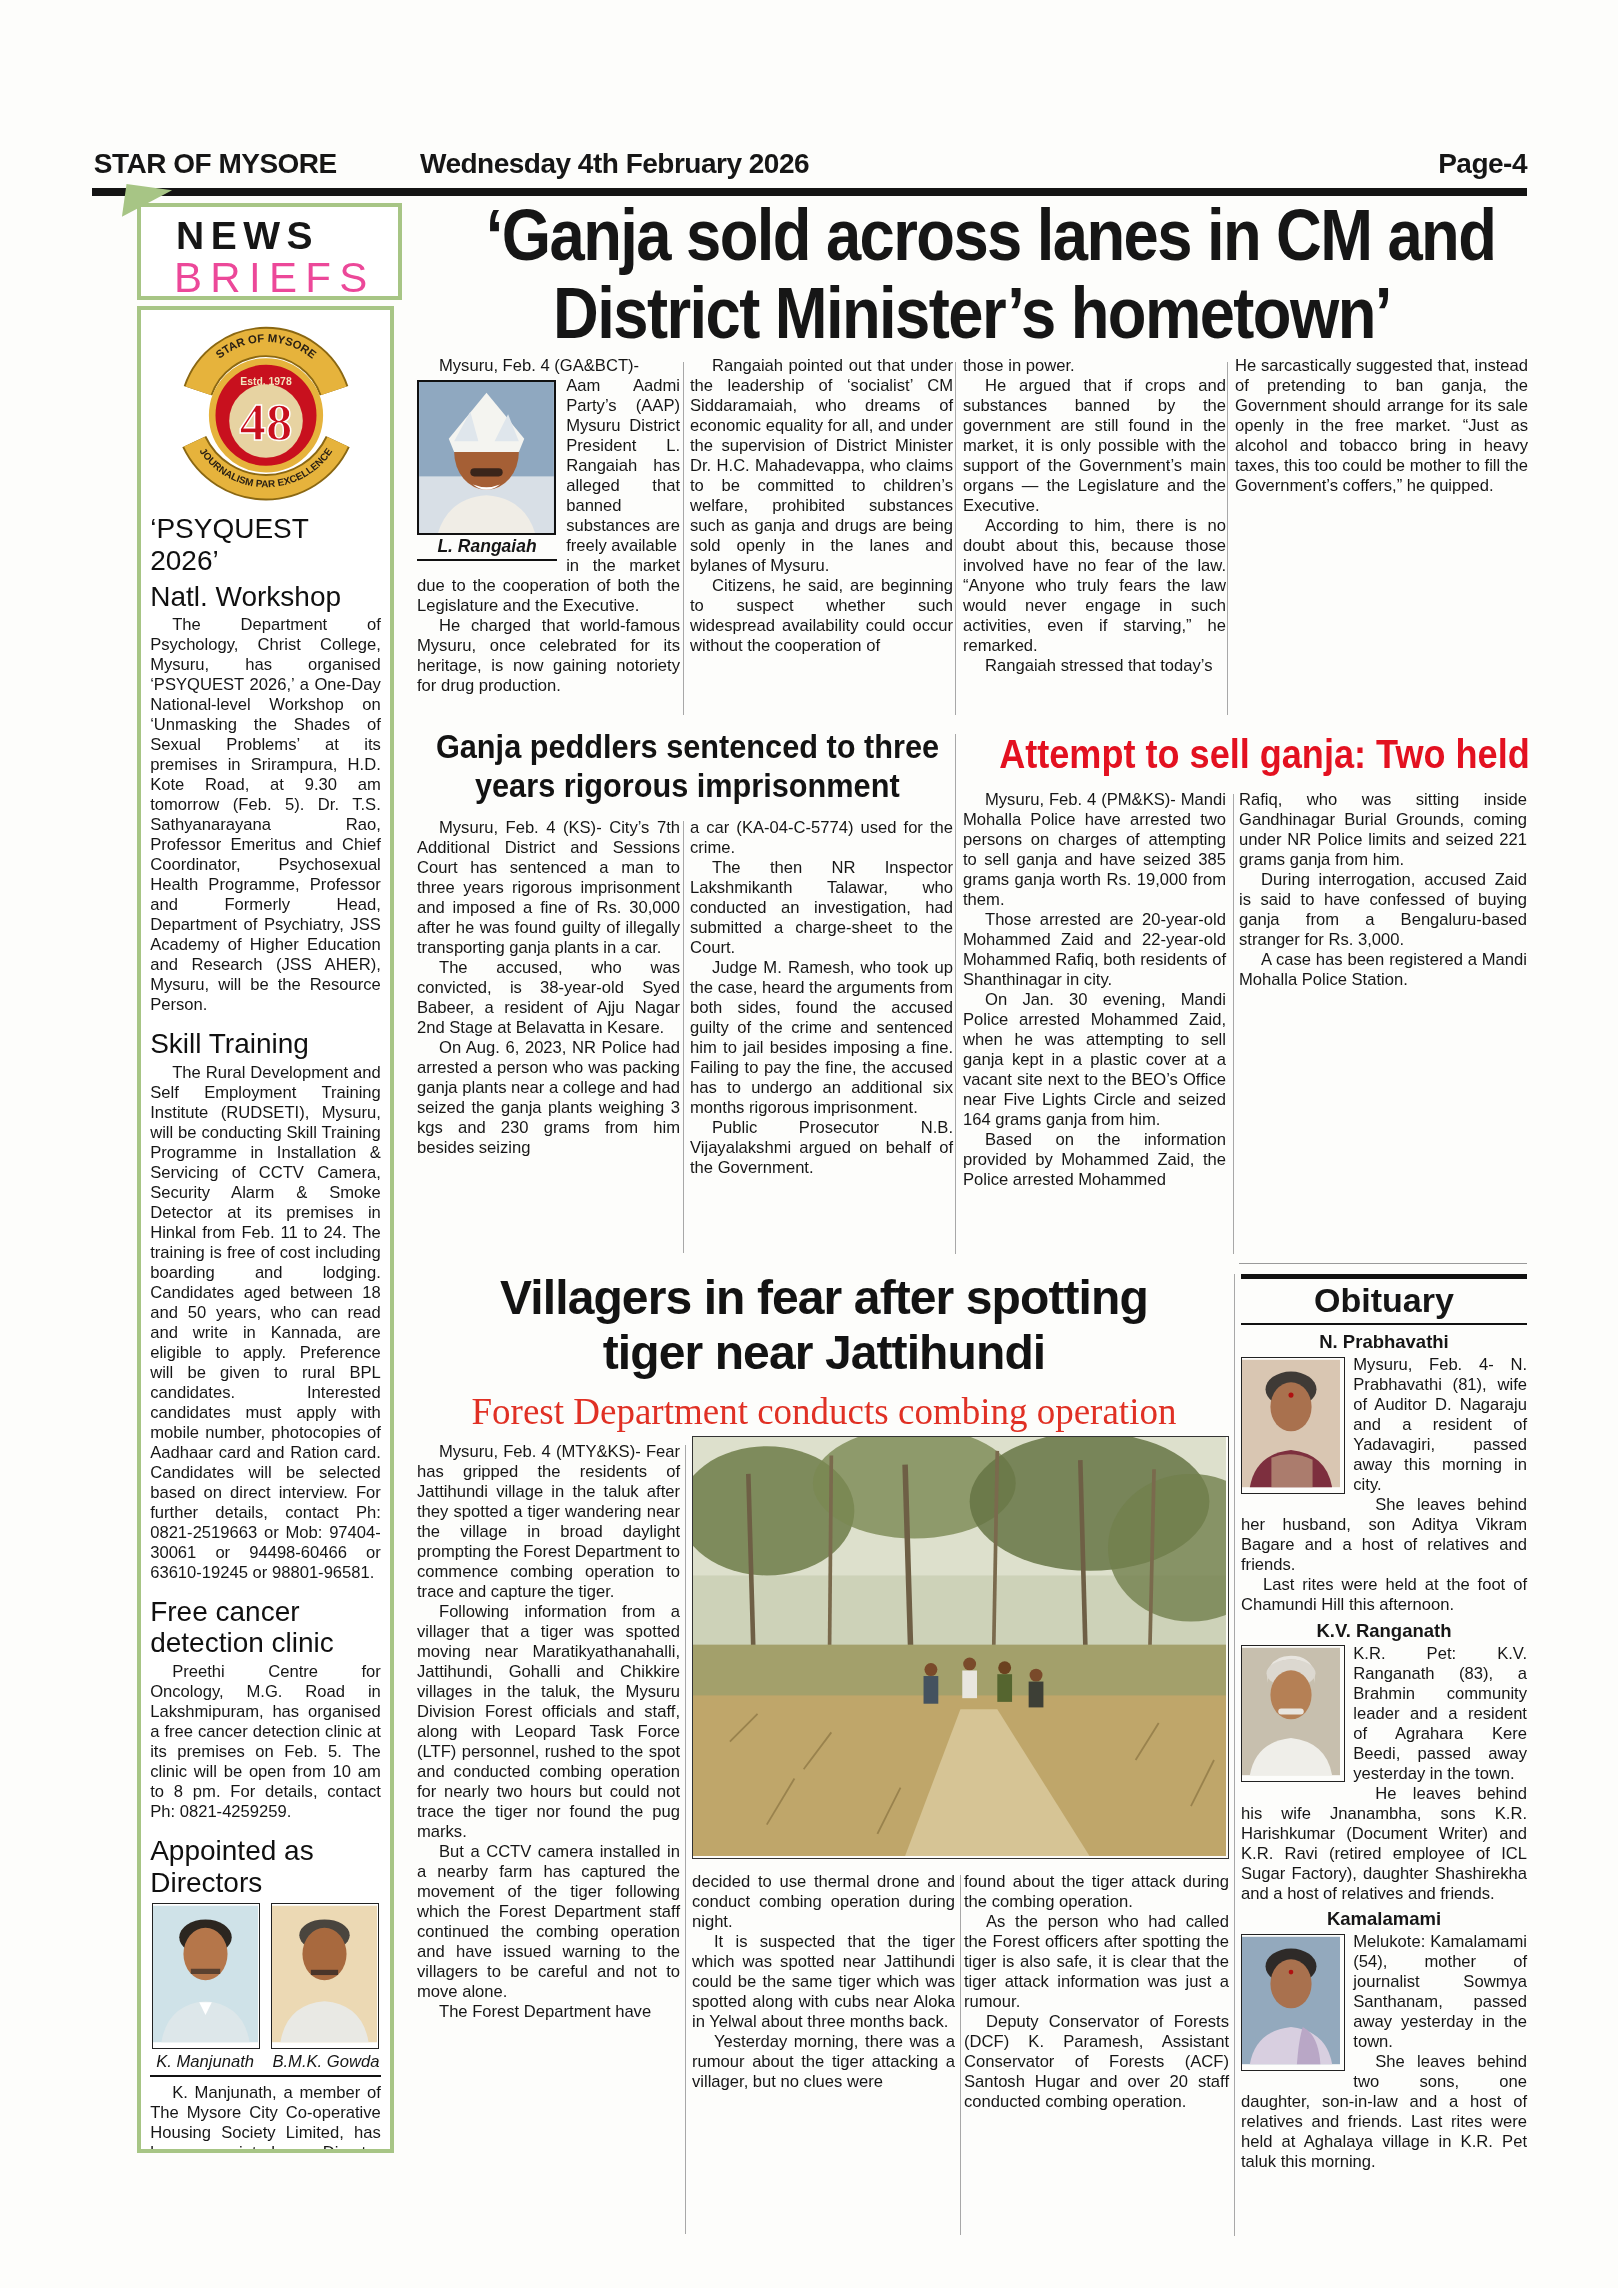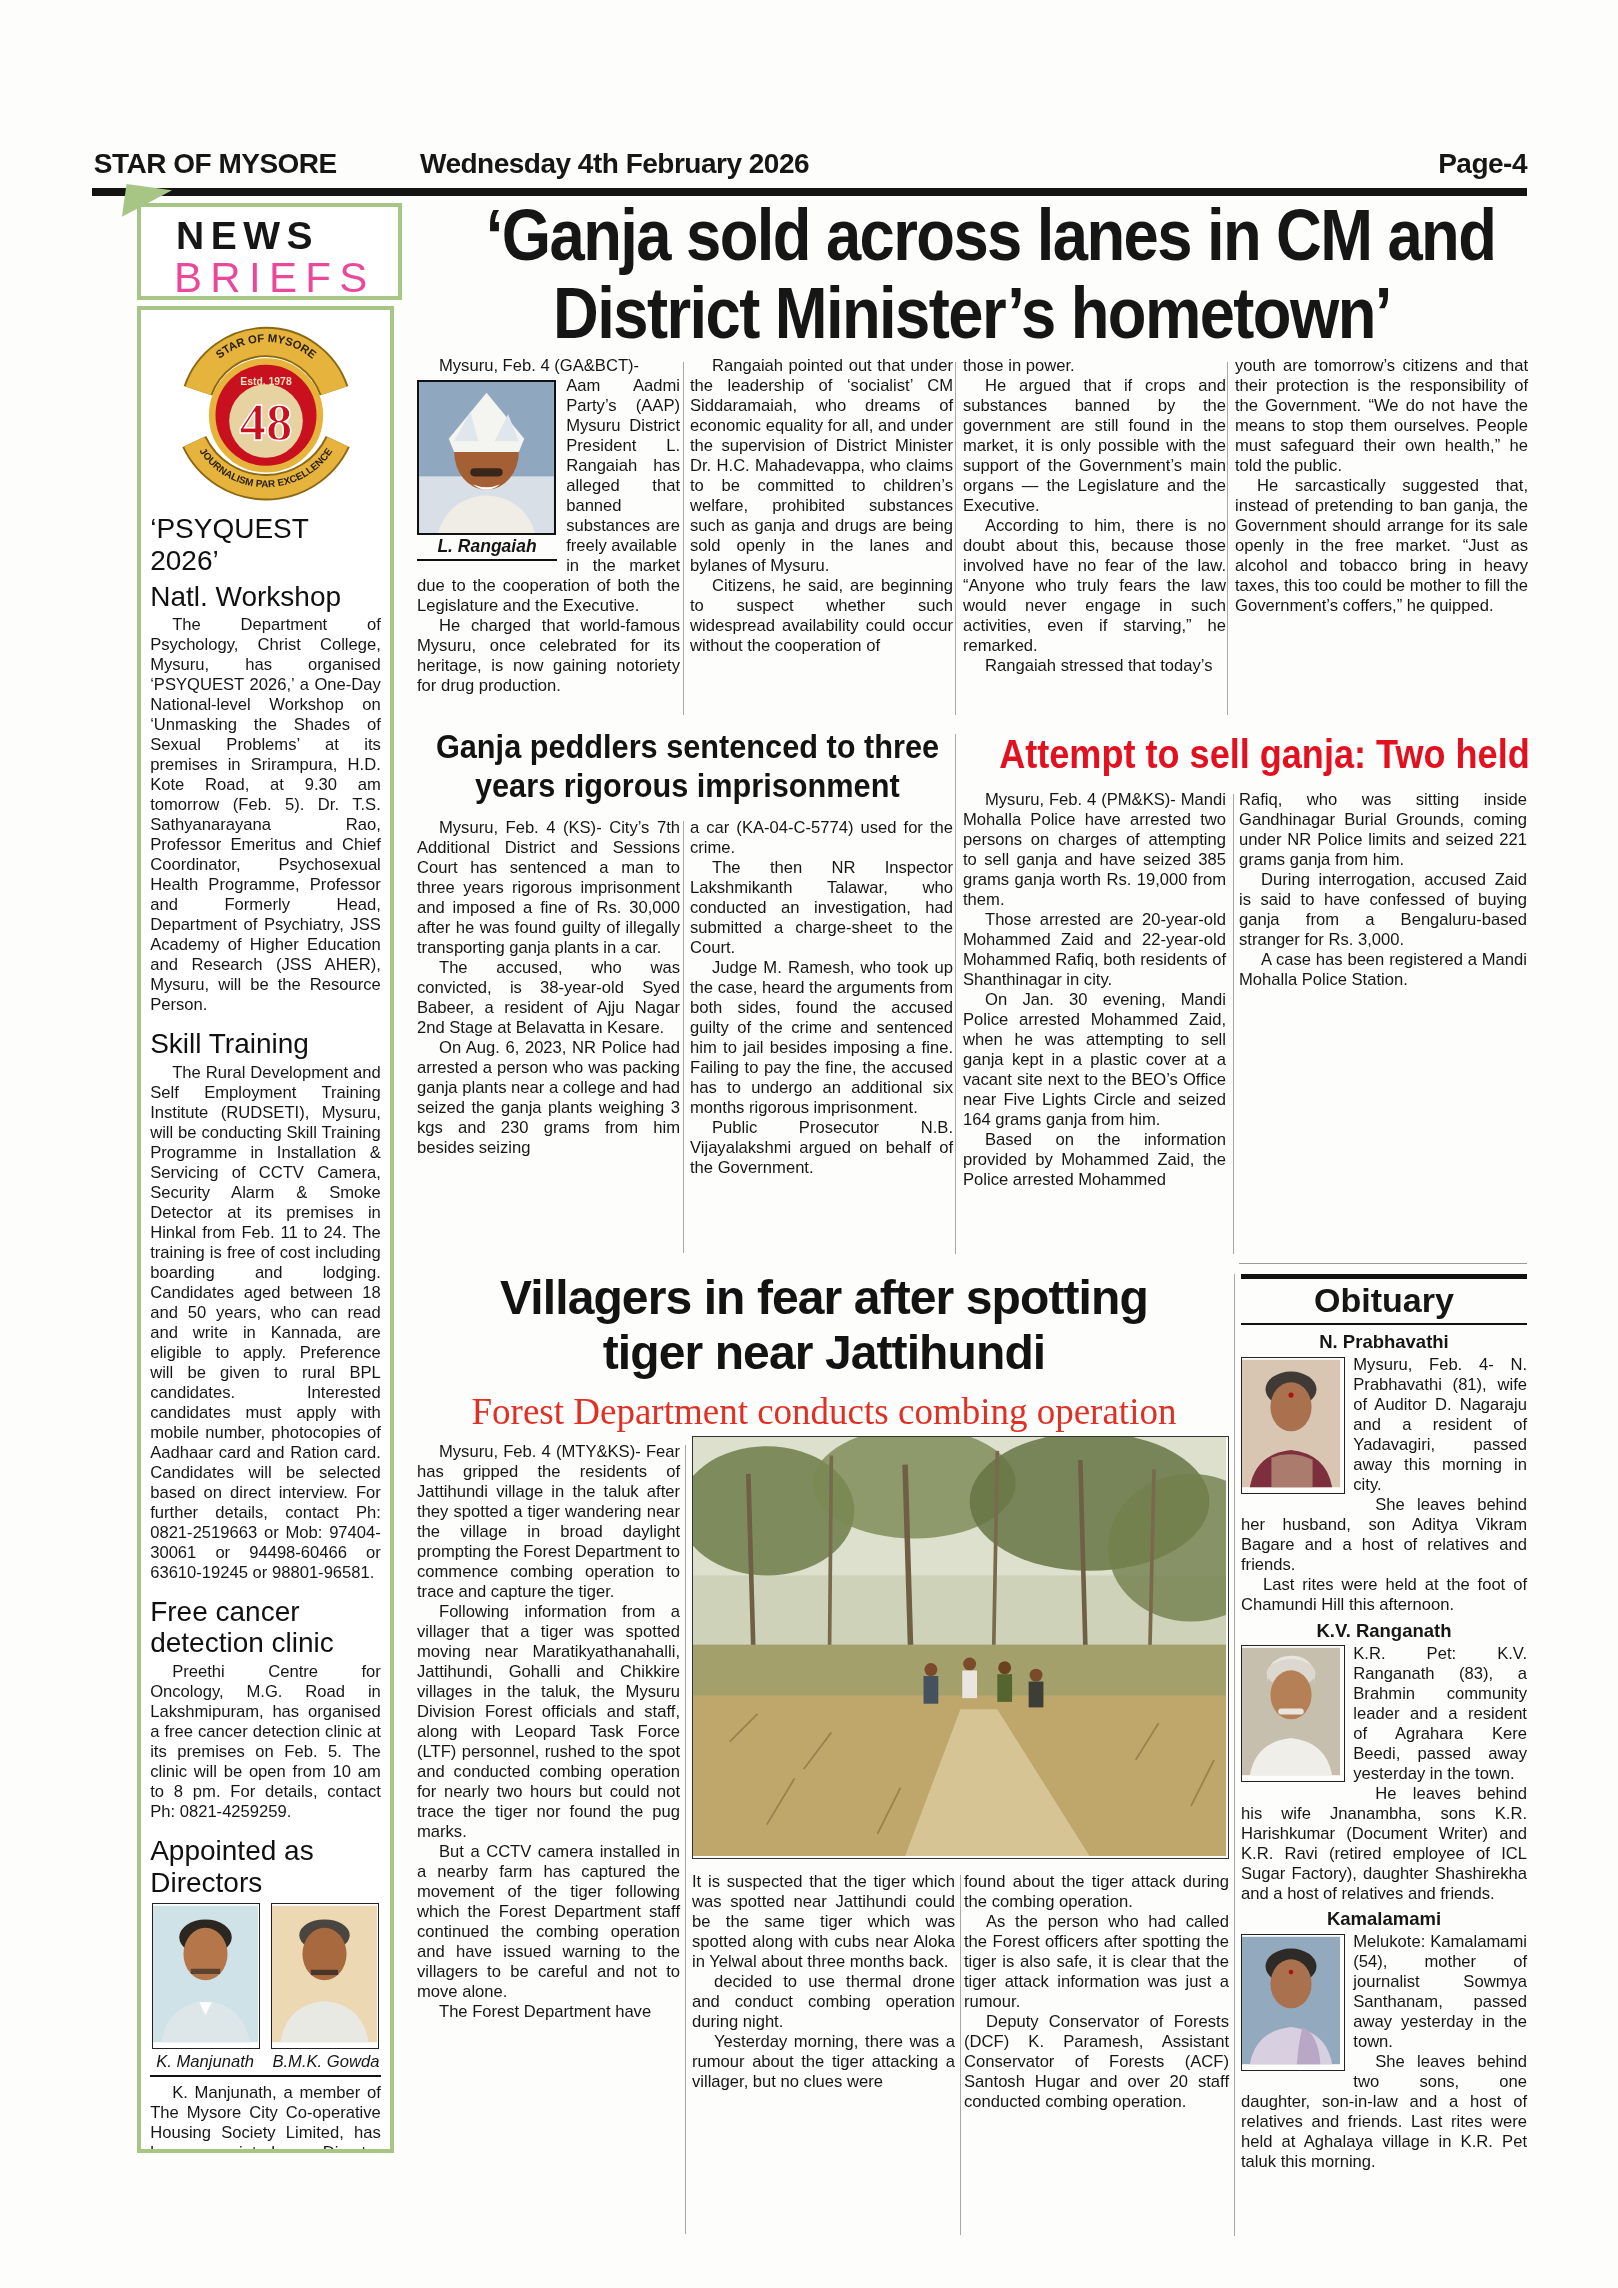--- a/index.html
+++ b/index.html
@@ -172,21 +172,20 @@
       <p class="para">Rangaiah pointed out that under the leadership of ‘socialist’ CM Siddaramaiah, who dreams of economic equality for all, and under the supervision of District Minister Dr. H.C. Mahadevappa, who claims to be committed to children’s welfare, prohibited substances such as ganja and drugs are being sold openly in the lanes and bylanes of Mysuru.</p>
       <p class="para">Citizens, he said, are beginning to suspect whether such widespread availability could occur without the cooperation of</p>
     </div>
   <div class="col cont" style="left:963px;top:356px;">
       <p class="para">those in power.</p>
       <p class="para">He argued that if crops and substances banned by the government are still found in the market, it is only possible with the support of the Government’s main organs — the Legislature and the Executive.</p>
       <p class="para">According to him, there is no doubt about this, because those involved have no fear of the law. “Anyone who truly fears the law would never engage in such activities, even if starving,” he remarked.</p>
       <p class="para">Rangaiah stressed that today’s</p>
     </div>
   <div class="col cont" style="left:1235px;top:356px;width:293px;">
-      <p class="para">youth are tomorrow’s citizens and that their protection is the responsibility of the Government. “We do not have the means to stop them ourselves. People must safeguard their own health,” he told the public.</p>
       <p class="para">He sarcastically suggested that, instead of pretending to ban ganja, the Government should arrange for its sale openly in the free market. “Just as alcohol and tobacco bring in heavy taxes, this too could be mother to fill the Government’s coffers,” he quipped.</p>
     </div>
 
   <div class="vrule" style="left:683px;top:362px;height:353px;"></div>
   <div class="vrule" style="left:955px;top:362px;height:353px;"></div>
   <div class="vrule" style="left:1227px;top:362px;height:353px;"></div>
 
   <div class="sec-headline" style="left:417px;top:727px;width:540px;font-size:33px;line-height:39px;">
     <span class="cond95">Ganja peddlers sentenced to three</span><br>
     <span class="cond95">years rigorous imprisonment</span>
@@ -267,22 +266,22 @@
           <rect x="292" y="253" width="16" height="30" fill="#e8e6df"></rect>
         <circle cx="338" cy="250" r="7" fill="#6b421f"></circle>
           <rect x="330" y="257" width="16" height="30" fill="#55652f"></rect>
         <circle cx="372" cy="258" r="7" fill="#7a4a2a"></circle>
           <rect x="364" y="265" width="16" height="28" fill="#3d3f36"></rect>
       </g>
     </svg>
   </div>
 
   <div class="col cont" style="left:692px;top:1872px;">
+      <p class="para">decided to use thermal drone and conduct combing operation during night.</p>
       <p class="para">It is suspected that the tiger which was spotted near Jattihundi could be the same tiger which was spotted along with cubs near Aloka in Yelwal about three months back.</p>
-      <p class="para">decided to use thermal drone and conduct combing operation during night.</p>
       <p class="para">Yesterday morning, there was a rumour about the tiger attacking a villager, but no clues were</p>
     </div>
   <div class="col cont" style="left:964px;top:1872px;width:265px;">
       <p class="para">found about the tiger attack during the combing operation.</p>
       <p class="para">As the person who had called the Forest officers after spotting the tiger is also safe, it is clear that the tiger attack information was just a rumour.</p>
       <p class="para">Deputy Conservator of Forests (DCF) K. Paramesh, Assistant Conservator of Forests (ACF) Santosh Hugar and over 20 staff conducted combing operation.</p>
     </div>
   <div class="vrule" style="left:685px;top:1445px;height:789px;"></div>
   <div class="vrule" style="left:960px;top:1875px;height:360px;"></div>
   <div class="vrule" style="left:1234px;top:1274px;height:962px;"></div>

